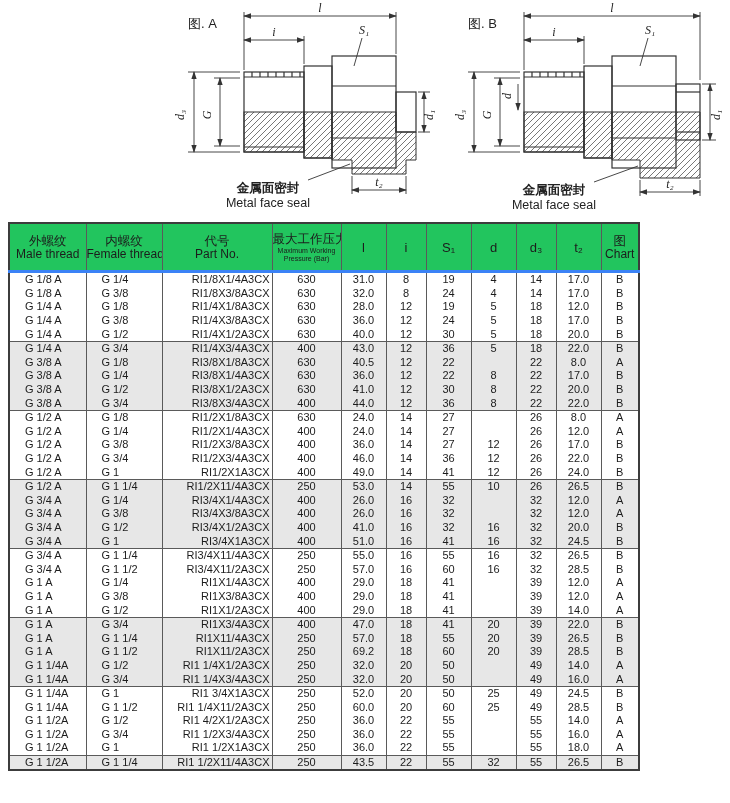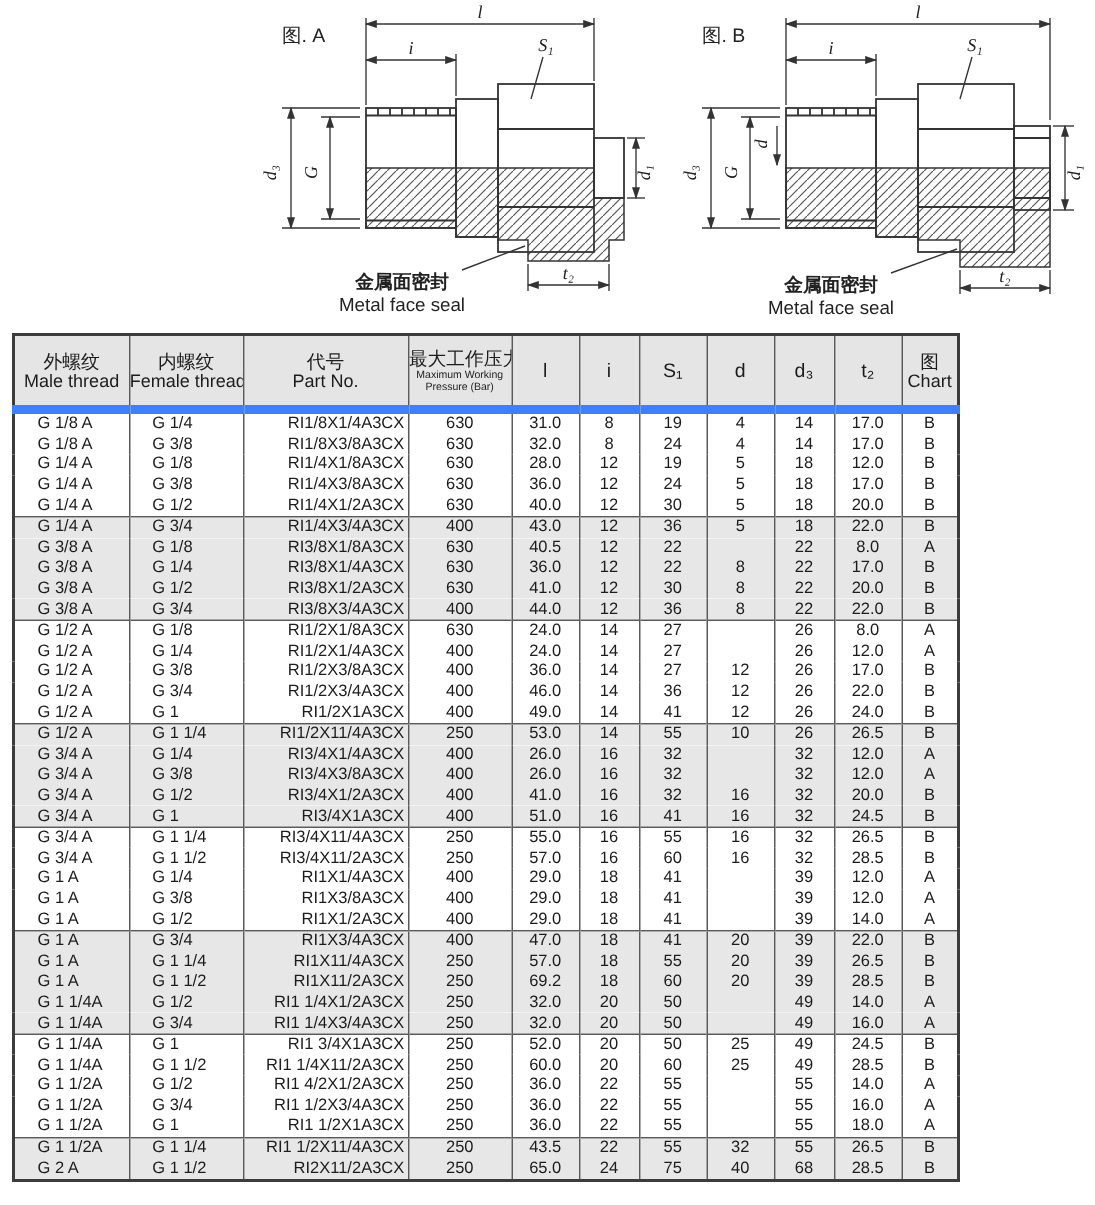--- a/index.html
+++ b/index.html
@@ -17,21 +17,21 @@
   .seal-en { font-size:12.5px; }
 
   table {
     border-collapse:collapse; table-layout:fixed;
     width:614px; margin:6px 0 0 8px;
     border:2px solid #3c3c3c;
   }
   th, td { border-left:1px solid #5a5a5a; overflow:hidden; white-space:nowrap; }
   th:first-child, td:first-child { border-left:none; }
   thead th {
-    background:#e5e5e5; border-bottom:6px solid #3b82f6;
+    background:#22c55e; border-bottom:3px solid #3b82f6;
     height:44px; vertical-align:middle; text-align:center;
     font-weight:normal; padding:1px 0;
   }
   .h-cn { font-size:12.5px; line-height:15px; }
   .h-en { font-size:12px; line-height:11px; }
   .h-en-sm { font-size:7px; line-height:8px; }
   .h-sym { font-size:13px; }
   td {
     font-size:11px; height:13.6px; padding:0 2px;
     text-align:center; line-height:13px;
@@ -700,29 +700,16 @@
           <td>RI1 1/2X11/4A3CX</td>
           <td>250</td>
           <td>43.5</td>
           <td>22</td>
           <td>55</td>
           <td>32</td>
           <td>55</td>
           <td>26.5</td>
           <td>B</td>
         </tr>
-        <tr class="shaded">
-          <td>G 2 A</td>
-          <td>G 1 1/2</td>
-          <td>RI2X11/2A3CX</td>
-          <td>250</td>
-          <td>65.0</td>
-          <td>24</td>
-          <td>75</td>
-          <td>40</td>
-          <td>68</td>
-          <td>28.5</td>
-          <td>B</td>
-        </tr>
       </tbody>
   </table>
 
 </div>
 
 </body></html>

